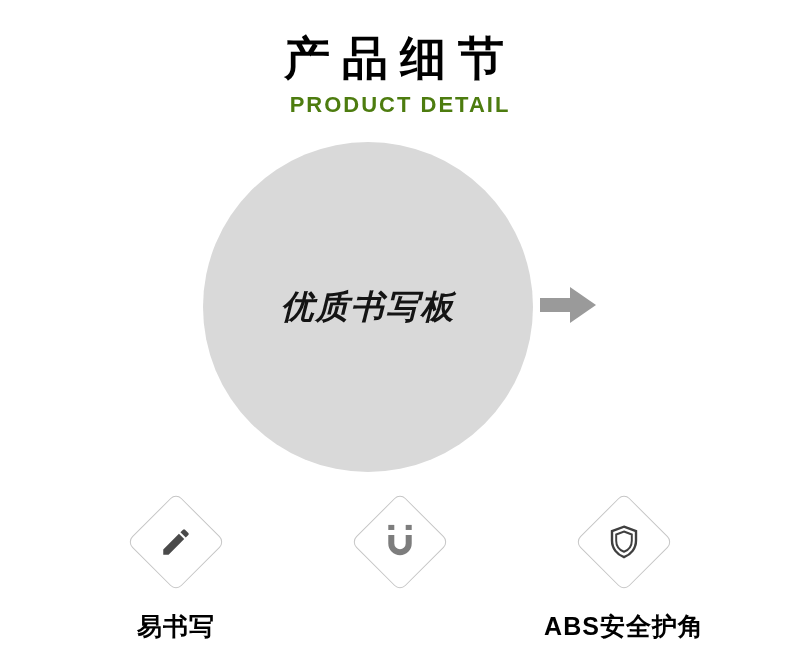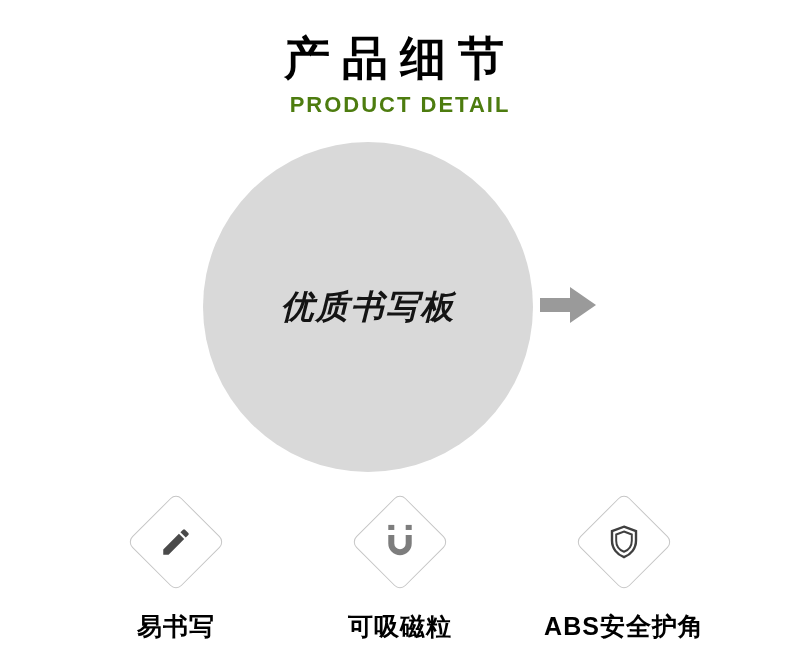--- a/index.html
+++ b/index.html
@@ -159,21 +159,20 @@
         <div class="diamond">
           <span class="icon-inner">
             <svg width="38" height="38" viewBox="0 0 24 24" aria-hidden="true">
               <path d="M6.5 7.5 v5.5 a5.5 5.5 0 0 0 11 0 V7.5" fill="none" stroke="#7d7d7d" stroke-width="3.8"></path>
               <line x1="6.5" y1="1.2" x2="6.5" y2="4.4" stroke="#7d7d7d" stroke-width="3.8"></line>
               <line x1="17.5" y1="1.2" x2="17.5" y2="4.4" stroke="#7d7d7d" stroke-width="3.8"></line>
             </svg>
           </span>
         </div>
       </div>
-      <div class="feature-label">可吸磁粒</div>
     </div>
 
     <div class="feature">
       <div class="diamond-wrap">
         <div class="diamond">
           <span class="icon-inner">
             <svg width="36" height="36" viewBox="0 0 24 24" aria-hidden="true">
               <path d="M12 1.8 L20 4.8 V11 c0 5.3 -3.4 9.4 -8 11.1 C7.4 20.4 4 16.3 4 11 V4.8 Z" fill="none" stroke="#3f3f3f" stroke-width="1.6"></path>
               <path d="M12 5 L17.2 7 v4.1 c0 3.5 -2.2 6.2 -5.2 7.4 -3 -1.2 -5.2 -3.9 -5.2 -7.4 V7 Z" fill="none" stroke="#3f3f3f" stroke-width="1.3"></path>
             </svg>

